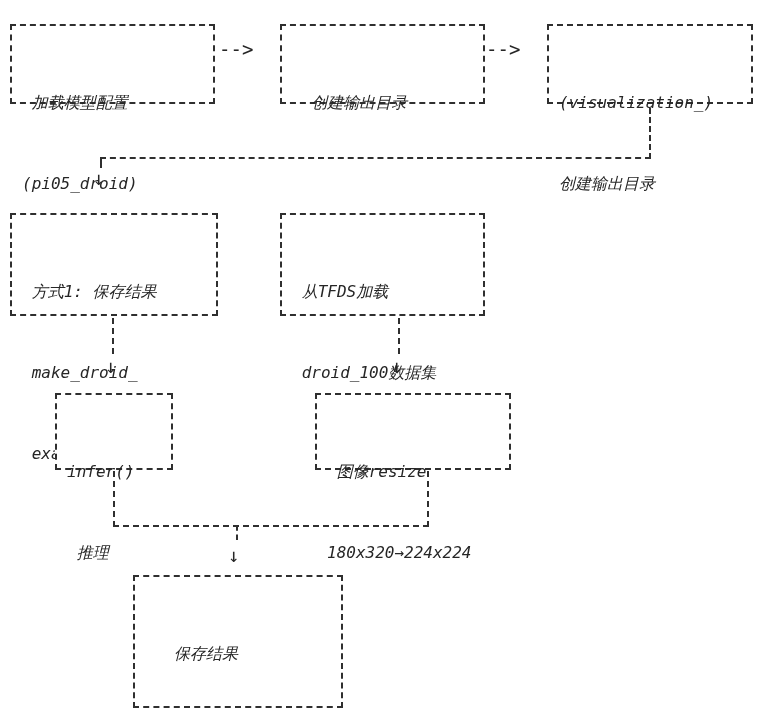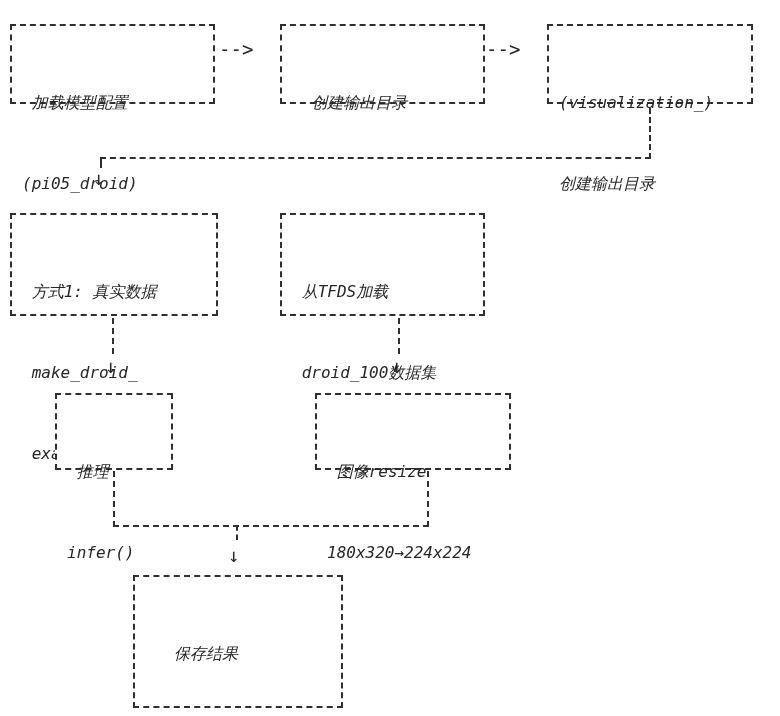--- a/index.html
+++ b/index.html
@@ -100,38 +100,38 @@
   <div class="box" id="b3">
     <div class="ln">(visualization_)</div>
     <div class="ln">创建输出目录</div>
   </div>
 
   <div class="conn" id="elbow"></div>
   <div class="conn" id="elbow-stub"></div>
   <span class="glyph" id="ad1">↓</span>
 
   <div class="box" id="b4">
-    <div class="ln"> 方式1: 真实数据</div>
+    <div class="ln"> 方式1: 保存结果</div>
     <div class="ln"> make_droid_</div>
     <div class="ln"> example()</div>
   </div>
 
   <div class="box" id="b5">
     <div class="ln"> 从TFDS加载</div>
     <div class="ln"> droid_100数据集</div>
   </div>
 
   <div class="conn" id="stub-m1"></div>
   <span class="glyph" id="ad2">↓</span>
   <div class="conn" id="stub-m2"></div>
   <span class="glyph" id="ad3">↓</span>
 
   <div class="box" id="b6">
+    <div class="ln">infer()</div>
     <div class="ln"> 推理</div>
-    <div class="ln">infer()</div>
   </div>
 
   <div class="box" id="b7">
     <div class="ln"> 图像resize</div>
     <div class="ln">180x320→224x224</div>
   </div>
 
   <div class="conn" id="merge"></div>
   <div class="conn" id="merge-stub"></div>
   <span class="glyph" id="ad4">↓</span>

